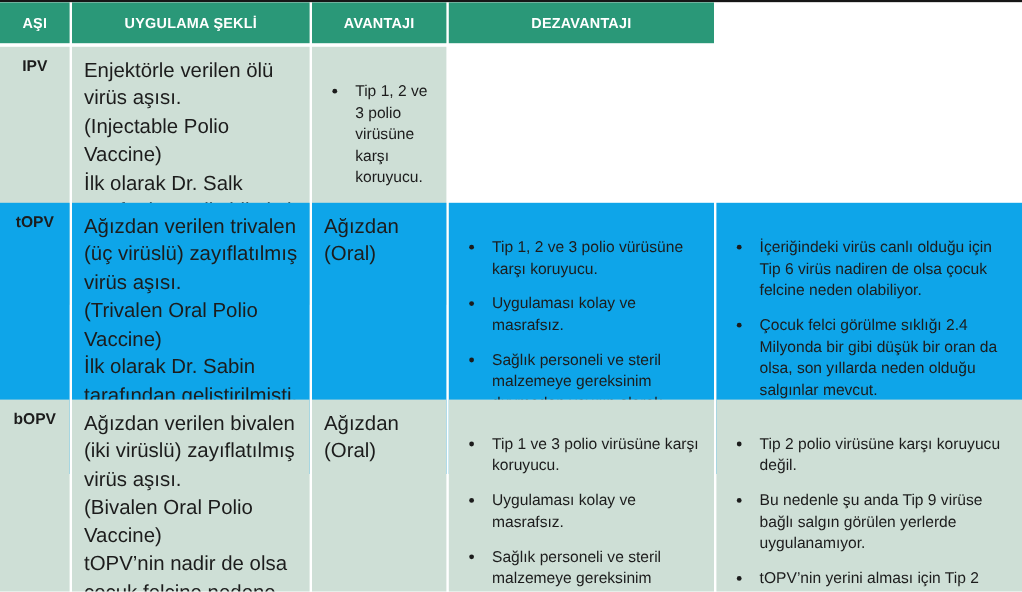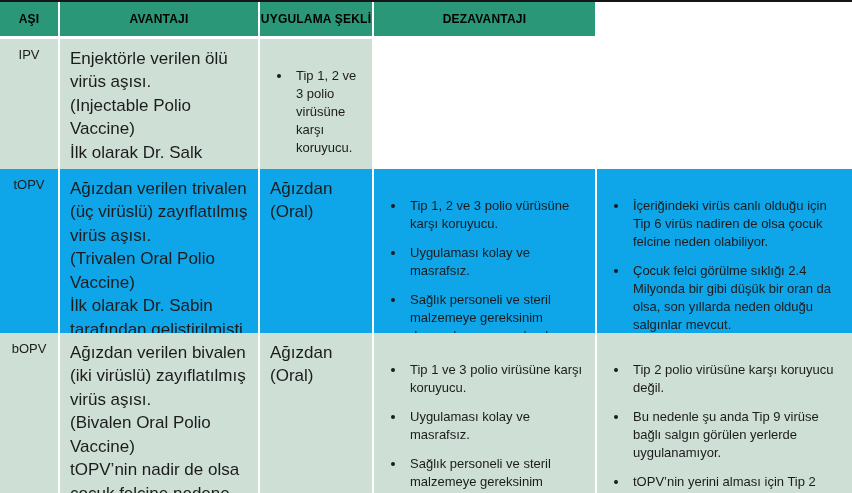--- a/index.html
+++ b/index.html
@@ -18,38 +18,38 @@
   }
   .grid-row {
     display: grid;
     grid-template-columns: 58px 198px 112px 221px 255px;
     column-gap: 2px;
     background: #ffffff;
   }
   .header-row { height: 34px; margin-bottom: 3px; }
   .header-row .th {
     background: #2A9878;
-    color: #000000;
+    color: #ffffff;
     font-weight: bold;
     font-size: 12px;
     letter-spacing: 0.2px;
     display: flex;
     align-items: center;
     justify-content: center;
     text-align: center;
   }
   .body-row { margin-bottom: 3px; }
   .body-row .cell { padding: 8px 8px 4px 10px; }
   .row-1 { height: 127px; }
   .row-2 { height: 161px; }
   .row-3 { height: 155px; }
   .row-odd .cell  { background: #CEDFD6; }
   .row-even .cell { background: #0ea5e9; }
   .c-name {
-    font-weight: normal;
+    font-weight: bold;
     font-size: 13px;
     text-align: center;
     padding-left: 2px !important;
     padding-right: 2px !important;
   }
   .c-detail, .c-method {
     font-size: 17px;
     line-height: 1.38;
     white-space: pre-line;
   }
@@ -65,22 +65,22 @@
     padding-left: 4px;
   }
 </style>
 </head>
 <body>
 
 <div class="vtable">
 
   <div class="grid-row header-row">
     <div class="th">AŞI</div>
+    <div class="th">UYGULAMA ŞEKLİ</div>
     <div class="th">AVANTAJI</div>
-    <div class="th">UYGULAMA ŞEKLİ</div>
     <div class="th">DEZAVANTAJI</div>
   </div>
 
   <div class="grid-row body-row row-1 row-odd">
     <div class="cell c-name">IPV</div>
     <div class="cell c-detail">Enjektörle verilen ölü virüs aşısı.
 (Injectable Polio Vaccine)
 İlk olarak Dr. Salk tarafından geliştirilmişti.</div>
     <div class="cell c-adv">
       <ul class="bullets">

